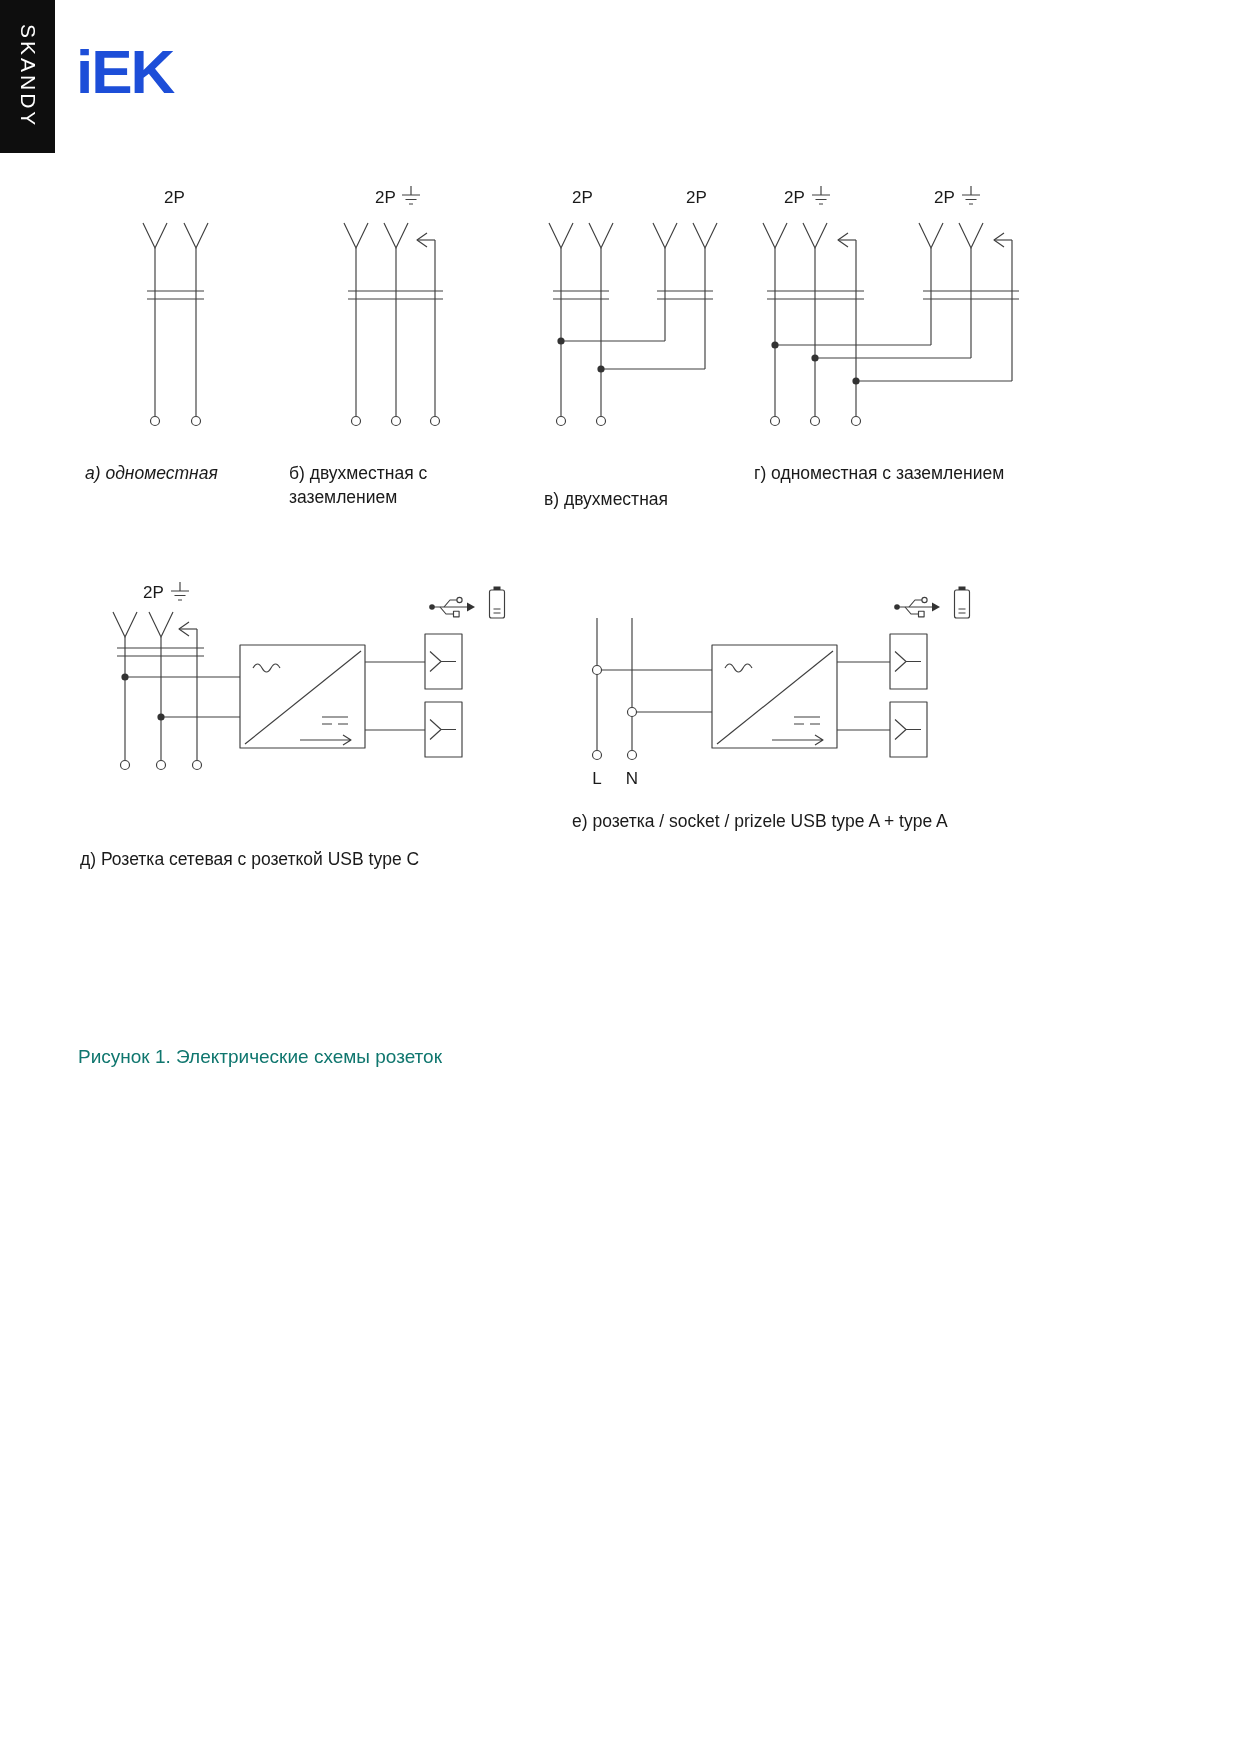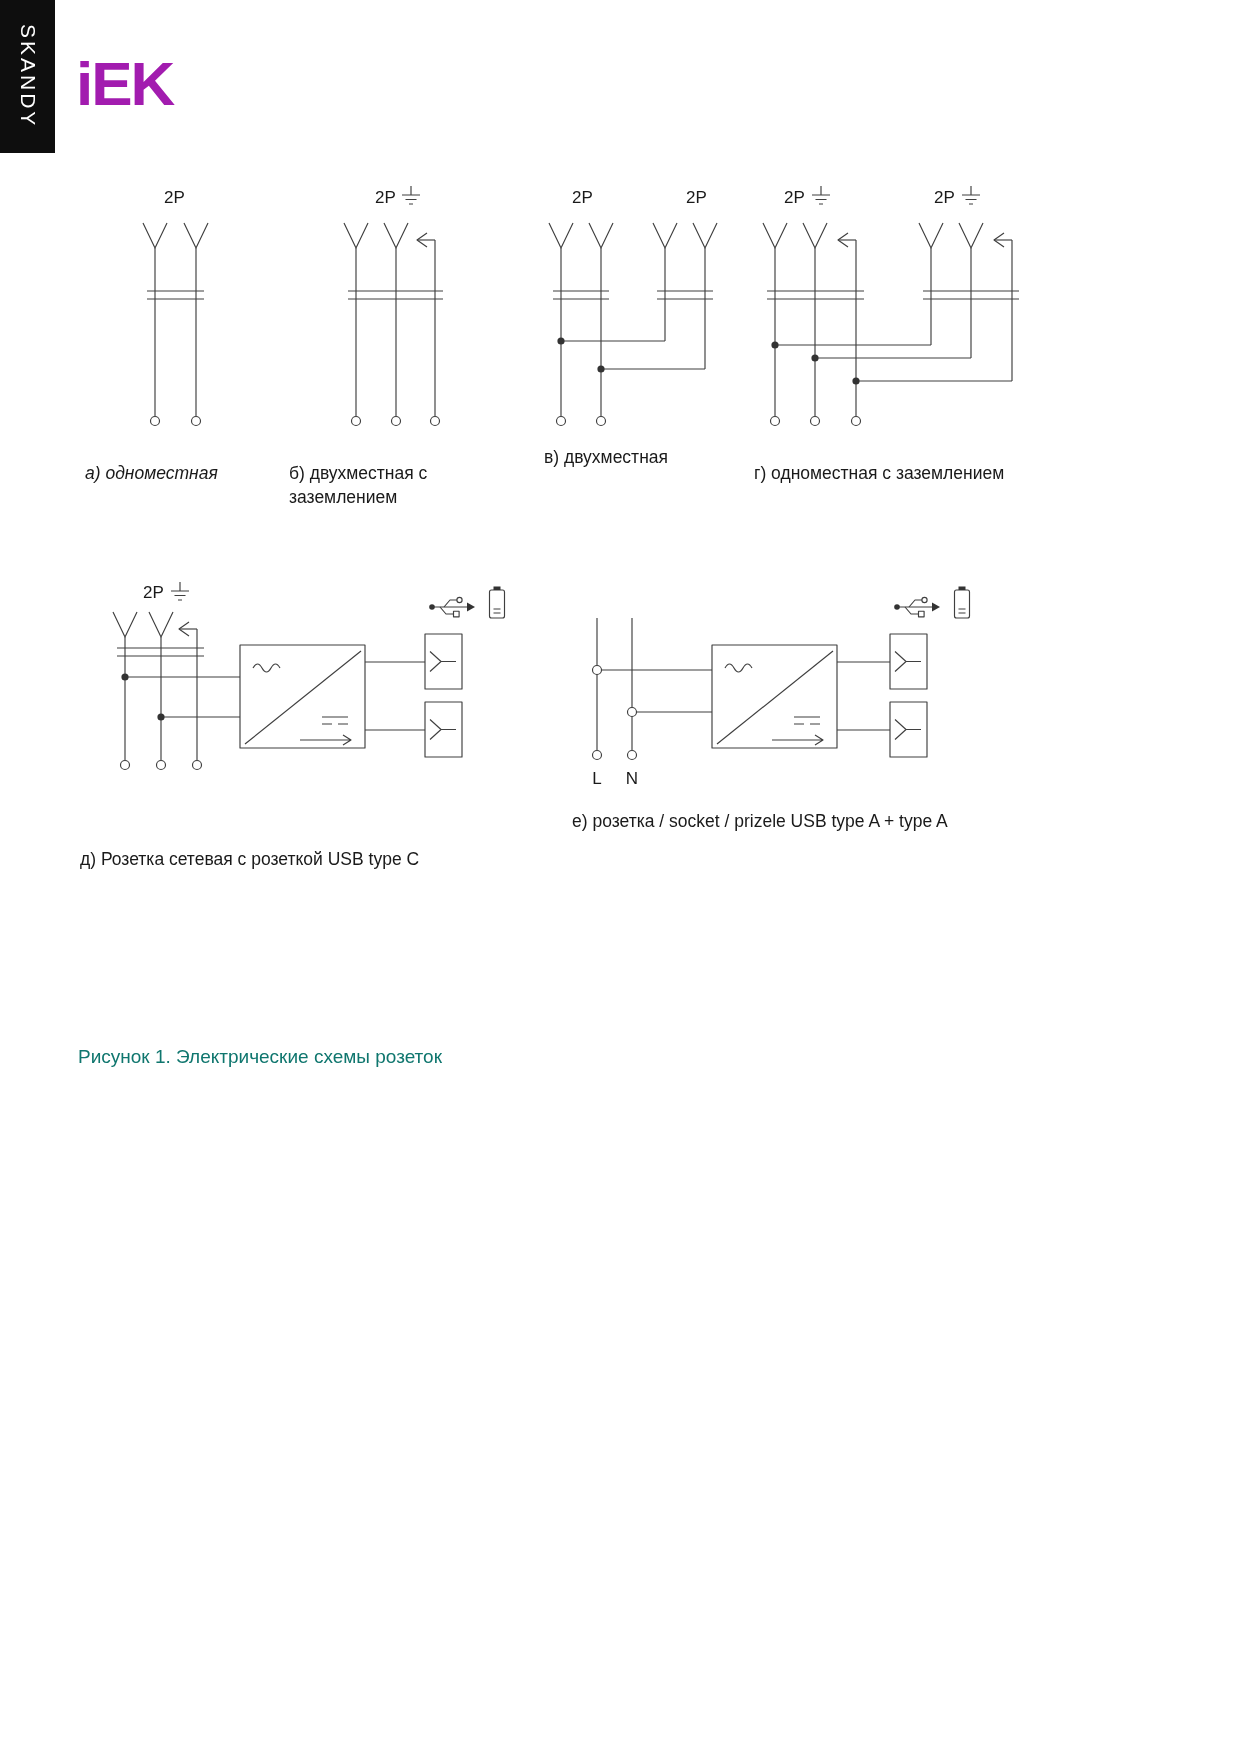--- a/index.html
+++ b/index.html
@@ -11,21 +11,21 @@
     position:absolute; left:0; top:0; width:55px; height:153px;
     background:#0e0e0e; display:flex; align-items:center; justify-content:center;
   }
   .brand-tab span {
     writing-mode:vertical-rl; color:#ffffff; font-size:21px;
     letter-spacing:3px; font-weight:400;
   }
 
   .logo {
     position:absolute; left:76px; top:36px;
-    font-size:62px; font-weight:900; letter-spacing:-2px; color:#a21caf;margin-top:12px;
+    font-size:62px; font-weight:900; letter-spacing:-2px; color:#1d4ed8;
   }
 
   svg.schematics { position:absolute; left:0; top:0; }
   .schem { stroke:#3f3f3f; stroke-width:1.15; fill:none; stroke-linejoin:round; }
   svg text { font-family:"Liberation Sans", sans-serif; font-size:17px; fill:#1a1a1a; stroke:none; }
   .term { fill:#ffffff; stroke:#3f3f3f; }
   .dot  { fill:#333333; stroke:none; }
 
   .caption { position:absolute; font-size:17.5px; line-height:1.35; color:#1a1a1a; }
   .fig-caption { position:absolute; left:78px; top:1046px; font-size:19px; color:#0f766e; }
@@ -189,20 +189,20 @@
       <use href="#usbport" x="890" y="702"></use>
       <use href="#usbicon" x="918" y="607"></use>
       <use href="#batticon" x="962" y="604"></use>
       <text x="597" y="784" text-anchor="middle">L</text>
       <text x="632" y="784" text-anchor="middle">N</text>
     </g>
   </svg>
 
   <div class="caption" style="left:85px; top:462px;font-style:italic;">а) одноместная</div>
   <div class="caption" style="left:289px; top:462px; width:172px;">б) двухместная с заземлением</div>
-  <div class="caption" style="left:544px; top:446px;">в) двухместная</div>
+  <div class="caption" style="left:544px; top:488px;">в) двухместная</div>
   <div class="caption" style="left:754px; top:462px;">г) одноместная с заземлением</div>
   <div class="caption" style="left:80px; top:848px;">д) Розетка сетевая с розеткой USB type C</div>
   <div class="caption" style="left:544px; top:810px;margin-left:28px;">е) розетка / socket / prizele USB type A + type A</div>
 
   <div class="fig-caption">Рисунок 1. Электрические схемы розеток</div>
 
 </div>
 
 </body></html>

